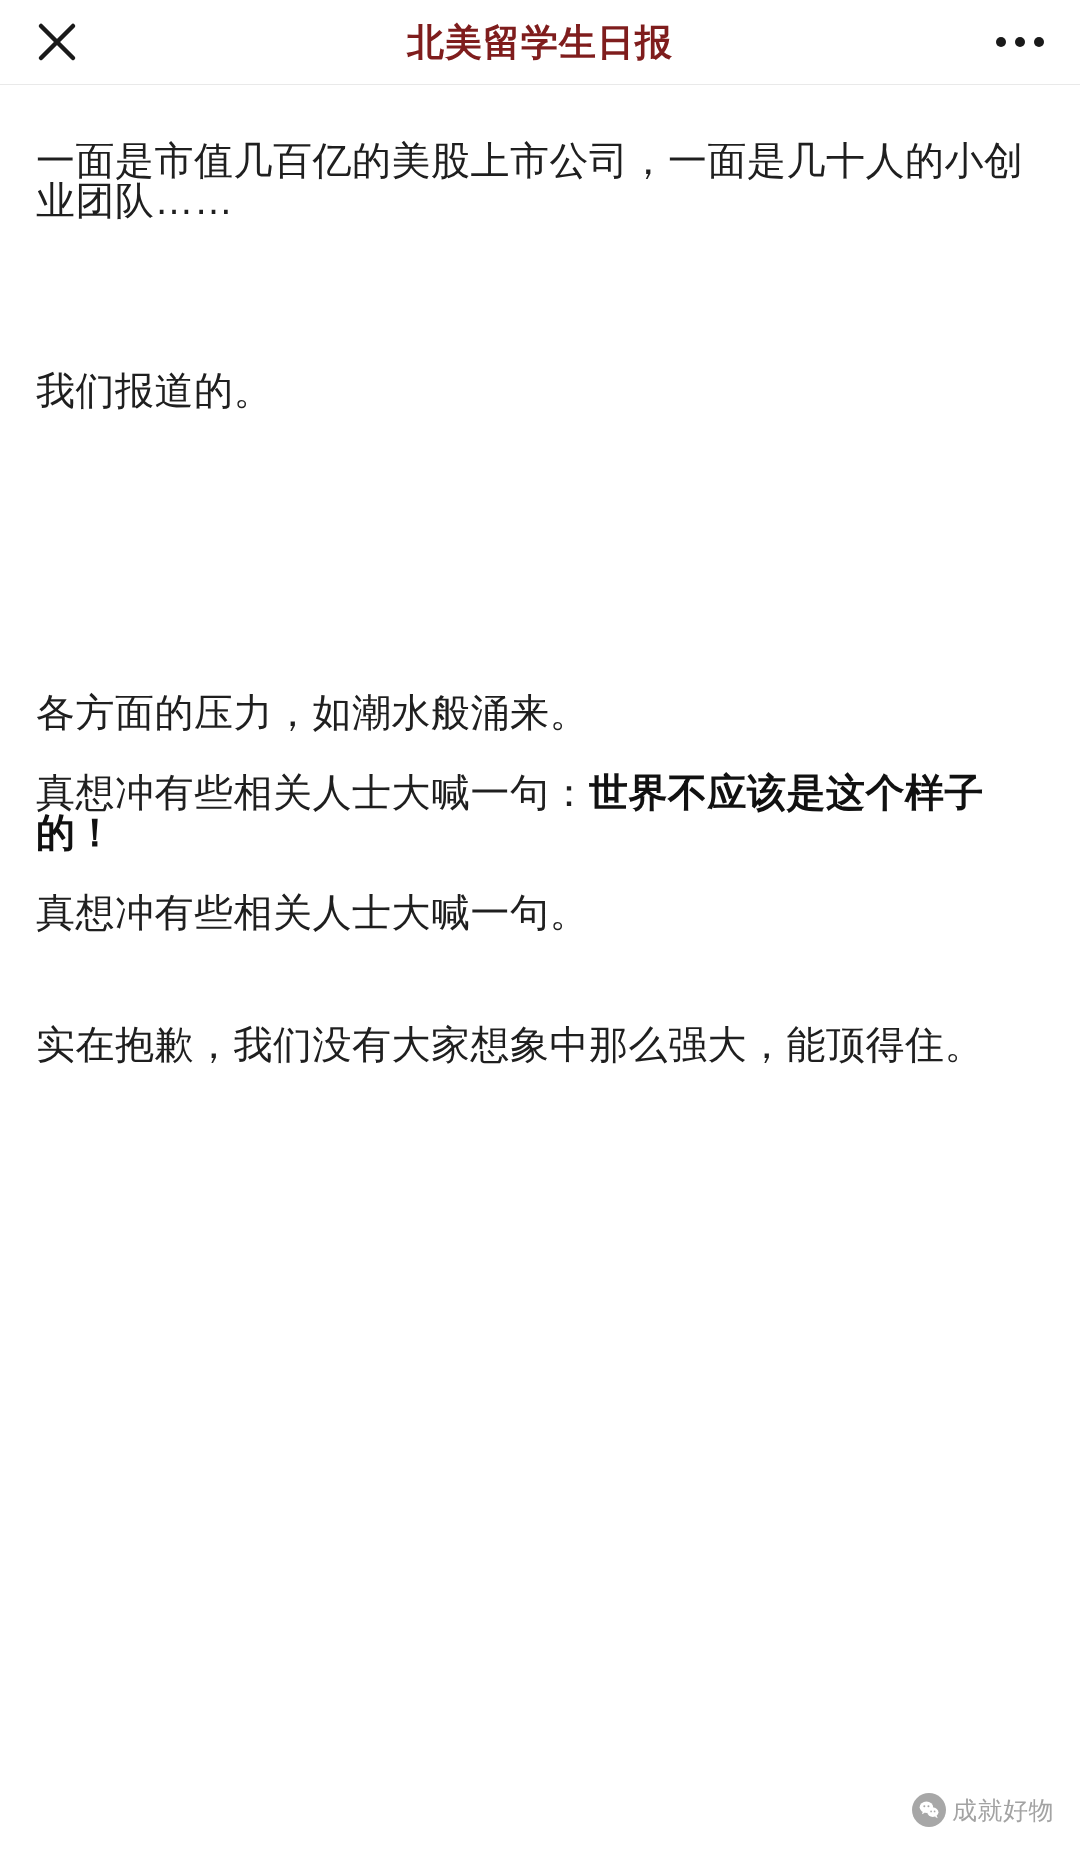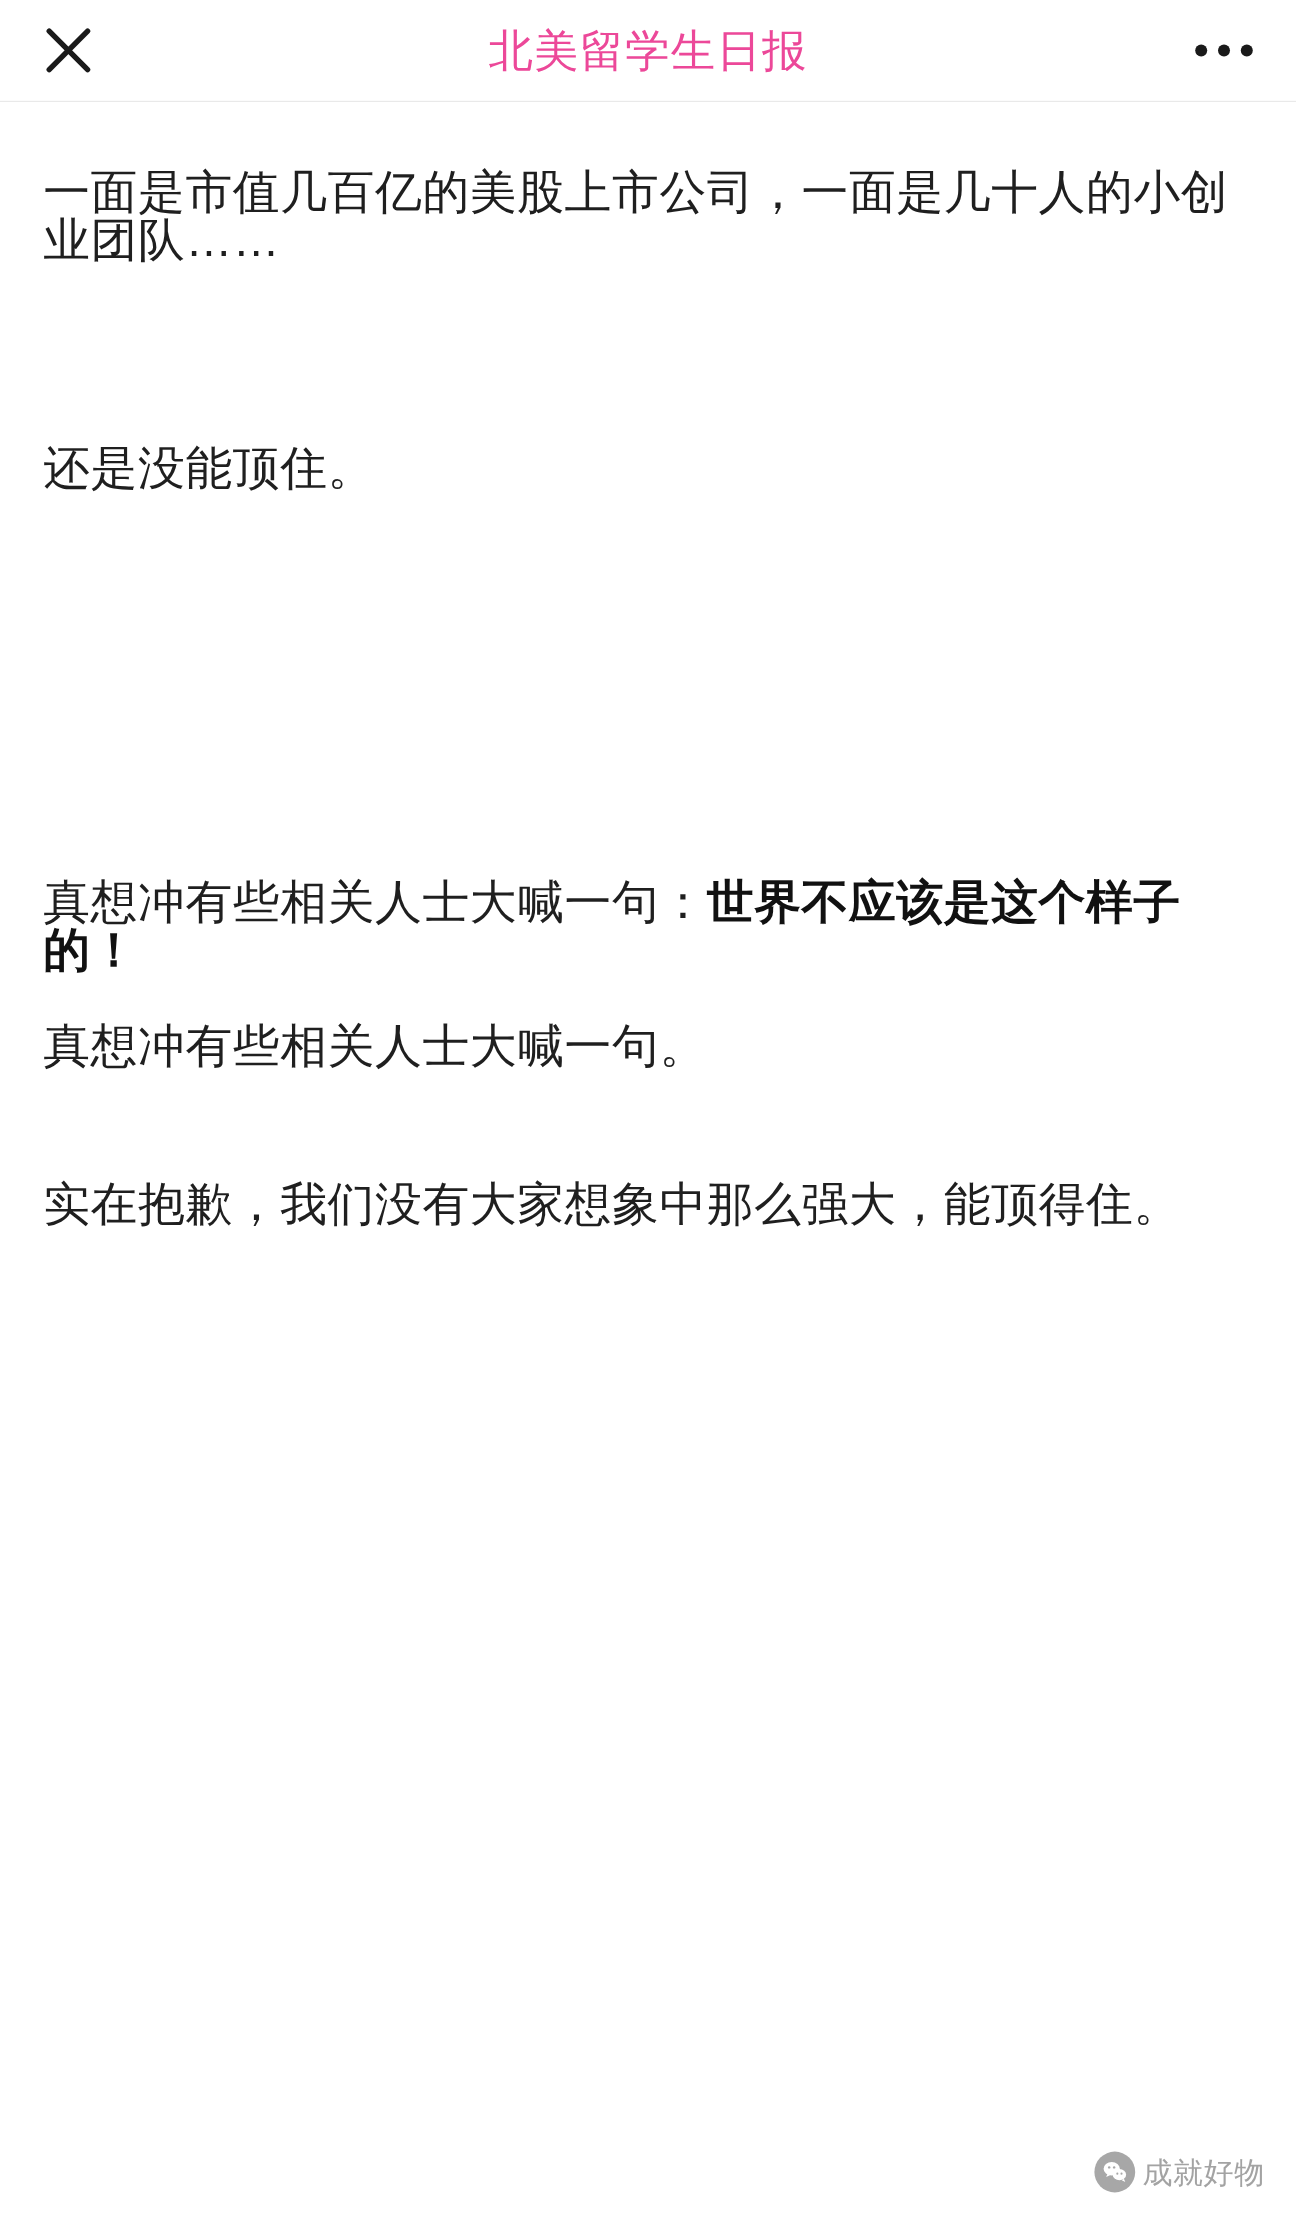--- a/index.html
+++ b/index.html
@@ -21,23 +21,23 @@
     position: relative;
     height: 84px;
     background: #ffffff;
     display: flex;
     align-items: center;
     justify-content: center;
     border-bottom: 1px solid #e9e9e9;
   }
   .nav-title {
     font-size: 37px;
-    font-weight: 400;
+    font-weight: 700;
     letter-spacing: 1px;
-    color: #ec4899;
+    color: #7f1d1d;
     line-height: 1;
   }
   .nav-close {
     position: absolute;
     left: 30px;
     top: 50%;
     transform: translateY(-50%);
     width: 54px;
     height: 54px;
     display: flex;
@@ -133,27 +133,28 @@
     <span class="dot"></span>
     <span class="dot"></span>
   </div>
 </div>
 
 <div class="article">
 
   <p class="para">一面是市值几百亿的美股上市公司，一面是几十人的小创业团队……</p>
   <div class="gap-lg"></div>
 
-  <p class="para">还是没能顶住。</p>
+  <p class="para">我们报道的。</p>
   <div class="gap-lg"></div>
 
   <div class="gap-md"></div>
 
   <div class="gap-sm"></div>
 
+  <p class="para">各方面的压力，如潮水般涌来。</p>
   <div class="gap-sm"></div>
 
   <p class="para"><span>真想冲有些相关人士大喊一句：</span><span class="bold-inline">世界不应该是这个样子的！</span></p>
   <div class="gap-sm"></div>
 
   <p class="para">真想冲有些相关人士大喊一句。</p>
   <div class="gap-md"></div>
 
   <p class="para">实在抱歉，我们没有大家想象中那么强大，能顶得住。</p>
 

